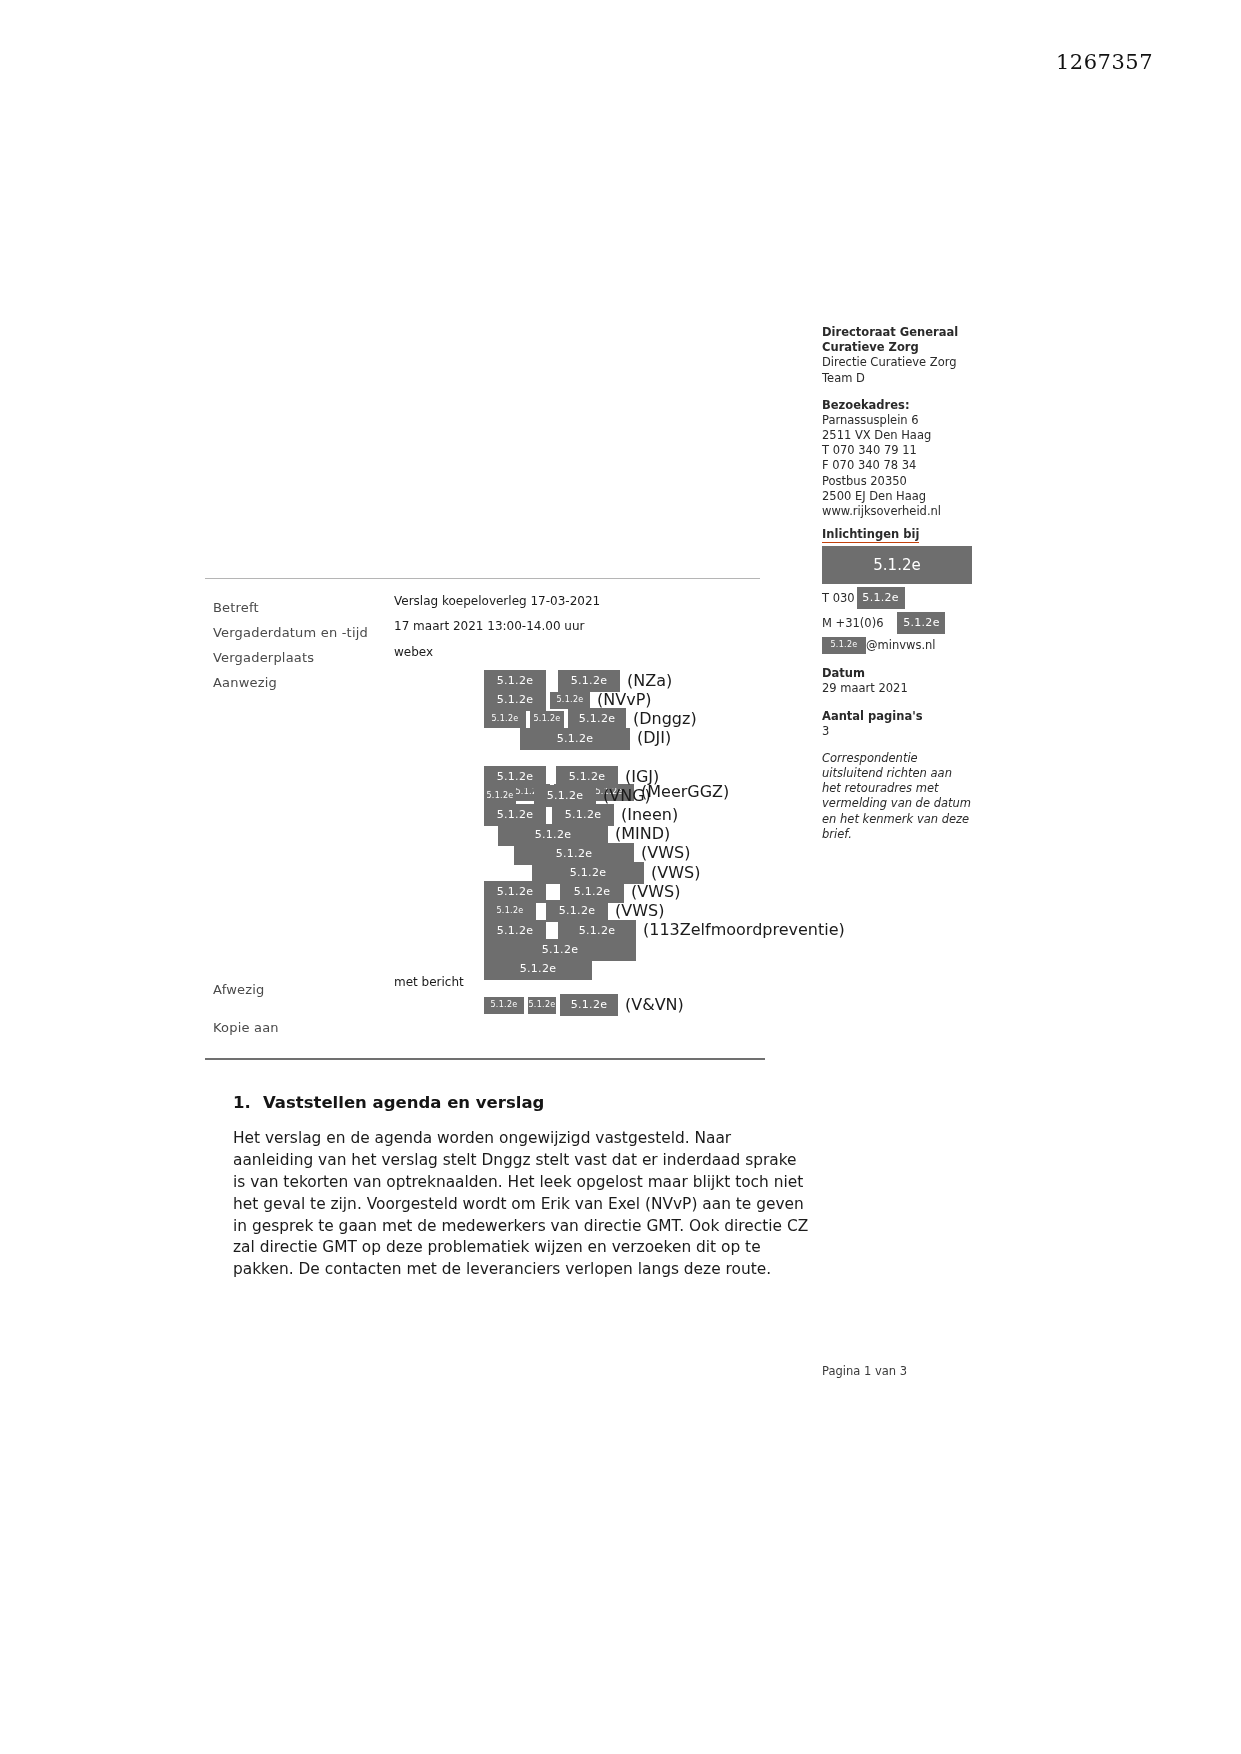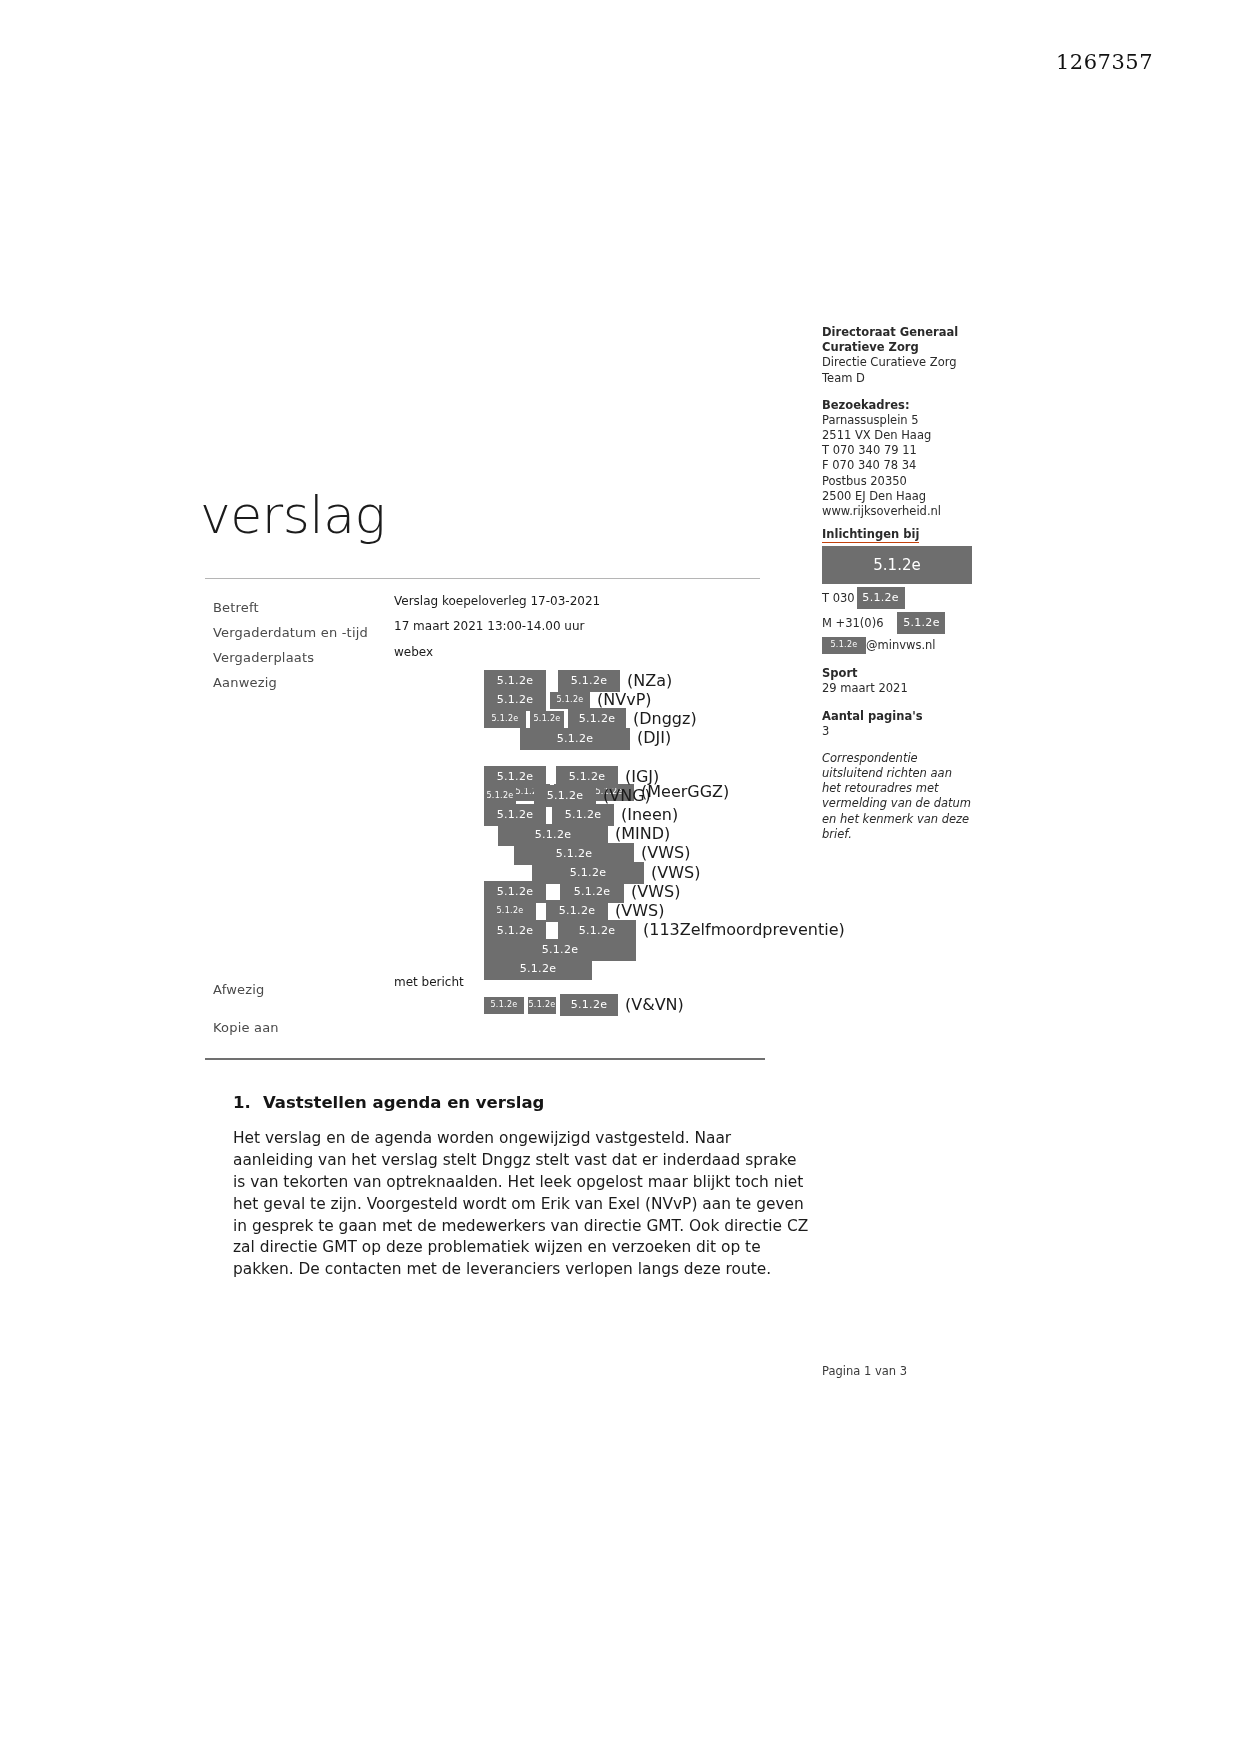--- a/index.html
+++ b/index.html
@@ -162,21 +162,20 @@
 </head>
 <body>
 
 <div class="page">
 
   <div class="doc-number">1267357</div>
 
   <div class="sheet">
 
 
-    <div class="verslag-title" style="left:110px; top:389px;">verslag</div>
 
     <div class="rule" style="left:115px; top:482px; width:555px; height:1px; background:#b5b5b5;"></div>
 
     <div class="meta-label" style="left:123px; top:504px;">Betreft</div>
     <div class="meta-label" style="left:123px; top:529px;">Vergaderdatum en -tijd</div>
     <div class="meta-label" style="left:123px; top:554px;">Vergaderplaats</div>
     <div class="meta-label" style="left:123px; top:579px;">Aanwezig</div>
     <div class="meta-label" style="left:123px; top:886px;">Afwezig</div>
     <div class="meta-label" style="left:123px; top:924px;">Kopie aan</div>
 
@@ -210,42 +209,42 @@
     <div class="rule" style="left:115px; top:962px; width:560px; height:2px; background:#707070;"></div>
 
     <div class="rightcol" style="left:732px; top:229px;">
       <div class="bold">Directoraat Generaal</div>
       <div class="bold">Curatieve Zorg</div>
       <div>Directie Curatieve Zorg</div>
       <div>Team D</div>
       <div class="gap"></div>
       <div class="bold">Bezoekadres:</div>
       <div id="bezoekadres-lines">
-          <div>Parnassusplein 5</div>
+          <div>Parnassusplein 6</div>
           <div>2511 VX  Den Haag</div>
           <div>T  070 340 79 11</div>
           <div>F  070 340 78 34</div>
           <div>Postbus 20350</div>
           <div>2500 EJ  Den Haag</div>
           <div>www.rijksoverheid.nl</div>
         </div>
       <div style="height:8px"></div>
       <div><span class="r-underline">Inlichtingen bij</span></div>
       <div class="big-redact">5.1.2e</div>
       <div class="contact-line">
         <span>T  030</span><span class="redact" style="width:48px;margin-left:2px;">5.1.2e</span>
       </div>
       <div class="contact-line">
         <span>M  +31(0)6</span><span class="redact" style="width:48px;margin-left:14px;">5.1.2e</span>
       </div>
       <div class="contact-line">
         <span class="redact sm" style="width:44px;">5.1.2e</span><span>@minvws.nl</span>
       </div>
       <div class="gap"></div>
-      <div class="bold">Sport</div>
+      <div class="bold">Datum</div>
       <div>29 maart 2021</div>
       <div class="gap"></div>
       <div class="bold">Aantal pagina's</div>
       <div>3</div>
       <div class="gap"></div>
       <div class="italic" style="width:150px;">Correspondentie uitsluitend richten aan het retouradres met vermelding van de datum en het kenmerk van deze brief.</div>
     </div>
 
     <div class="section-heading" style="left:143px; top:997px;">
       <span class="num">1.</span><span>Vaststellen agenda en verslag</span>

